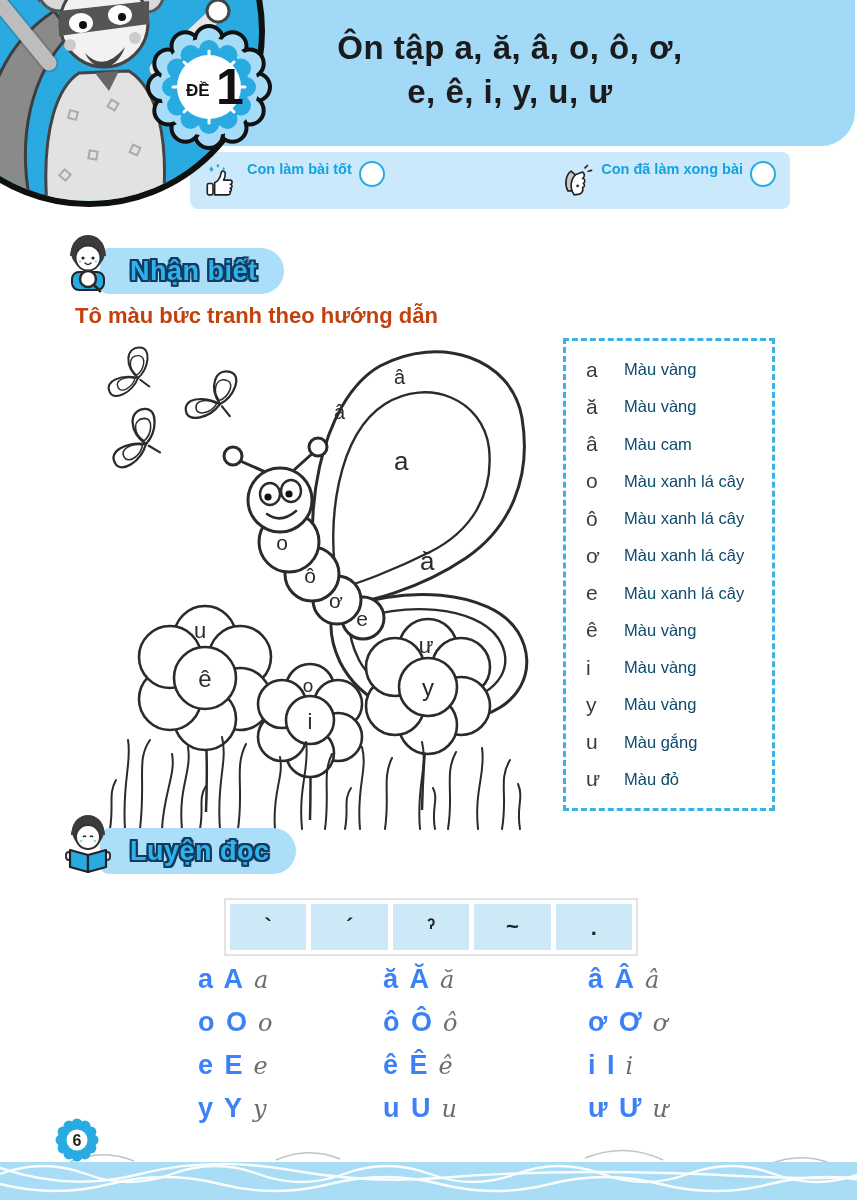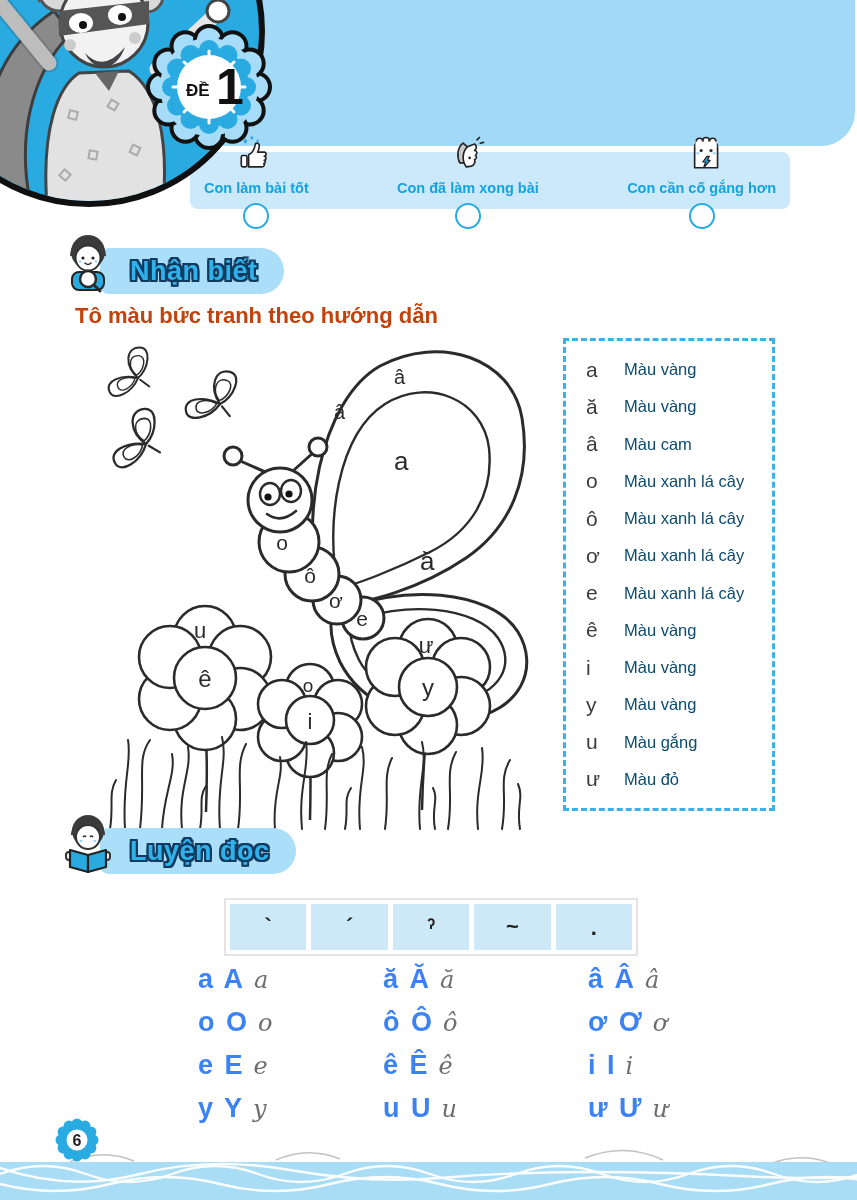--- a/index.html
+++ b/index.html
@@ -11,21 +11,21 @@
     background:#a2d9f7;border-radius:0 0 34px 34px;z-index:1;}
   .header-title{position:absolute;left:300px;top:26px;width:420px;text-align:center;
     font-size:33px;font-weight:bold;color:#1b1b1b;line-height:1.32;letter-spacing:.5px;z-index:2;}
   .mascot-circle{position:absolute;left:-87px;top:-145px;width:340px;height:340px;
     border-radius:50%;background:#29abe2;border:6px solid #101010;z-index:3;overflow:hidden;}
   .de-badge{position:absolute;left:146px;top:24px;width:126px;height:126px;z-index:4;}
 
   .assessment-bar{position:absolute;left:190px;top:152px;width:600px;height:57px;
     background:#cbe9fb;border-radius:8px;display:flex;align-items:center;
     justify-content:space-between;padding:0 14px;box-sizing:border-box;z-index:2;}
-  .assess-item{display:flex;align-items:center;gap:7px;flex-direction:column;}
+  .assess-item{display:flex;gap:7px;}
   .assess-label{font-size:14.5px;font-weight:bold;color:#12a3e3;white-space:nowrap;}
   .assess-circle{width:26px;height:26px;border-radius:50%;background:#fff;border:2.5px solid #29abe2;box-sizing:border-box;}
 
   
   .section-header{position:absolute;left:60px;display:flex;align-items:flex-end;z-index:2;}
   .section-pill{background:#abdef9;border-radius:10px 26px 26px 10px;height:46px;
     display:flex;align-items:center;padding:0 26px 0 30px;margin-left:-16px;}
   .bubble-text{font-size:27px;font-weight:800;color:#2fb1ea;letter-spacing:.5px;
     text-shadow:-2px -2px 0 #123a5e,2px -2px 0 #123a5e,-2px 2px 0 #123a5e,2px 2px 0 #123a5e,
       0 -2px 0 #123a5e,0 2px 0 #123a5e,-2px 0 0 #123a5e,2px 0 0 #123a5e;}
@@ -59,20 +59,24 @@
   
   .page-badge{position:absolute;left:53px;top:1116px;width:48px;height:48px;z-index:3;}
   .water{position:absolute;left:0;top:1128px;width:857px;height:72px;z-index:1;}
 </style>
 </head>
 <body>
 
 <div class="page">
 
   <div class="header-block"></div>
+  <div class="header-title">
+    <div>Ôn tập a, ă, â, o, ô, ơ,</div>
+    <div>e, ê, i, y, u, ư</div>
+  </div>
 
   <div class="mascot-circle">
     <svg width="340" height="340" viewBox="0 0 340 340">
       <path d="M70,345 C52,250 82,185 135,150 L152,172 C110,215 98,280 112,345 Z" fill="#8a8a8a" stroke="#3d3d3d" stroke-width="3"></path>
       <line x1="130" y1="202" x2="76" y2="136" stroke="#e6e6e6" stroke-width="15" stroke-linecap="round"></line>
       <line x1="130" y1="202" x2="76" y2="136" stroke="#444" stroke-width="19" stroke-linecap="round" fill="none" opacity="0.25"></line>
       <circle cx="70" cy="128" r="11" fill="#fff" stroke="#444" stroke-width="3"></circle>
       <line x1="238" y1="208" x2="294" y2="156" stroke="#e6e6e6" stroke-width="15" stroke-linecap="round"></line>
       <circle cx="299" cy="150" r="11" fill="#fff" stroke="#444" stroke-width="3"></circle>
       <path d="M128,345 C122,265 140,225 160,212 L210,210 C238,228 250,275 244,345 Z" fill="#e2e2e2" stroke="#444" stroke-width="3"></path>
@@ -173,38 +177,20 @@
         <path d="M20,39 C14,31 15,20 22,14 L30,11 C33,13 33,17 30,19 C33,19 34,23 31,25 C33,26 33,29 30,30 C31,33 30,37 26,38 Z" fill="#fff" stroke="#222" stroke-width="2" stroke-linejoin="round"></path>
         <circle cx="24" cy="28" r="1.6" fill="#222"></circle>
         <g stroke="#222" stroke-width="2" stroke-linecap="round">
             <line x1="33" y1="6" x2="36" y2="3"></line>
             <line x1="37" y1="10" x2="41" y2="9"></line>
           </g>
       </svg>
       <span class="assess-label">Con đã làm xong bài</span>
       <span class="assess-circle"></span>
     </div>
-    <div class="assess-item">
-      <svg width="36" height="40" viewBox="0 0 44 44">
-        <path d="M13,40 L13,16 Q13,7 21,7 L33,7 Q41,7 41,16 L41,40 Z" fill="#fff" stroke="#222" stroke-width="2" stroke-linejoin="round"></path>
-        <g fill="#fff" stroke="#222" stroke-width="2">
-            <circle cx="19" cy="8" r="4"></circle>
-            <circle cx="27" cy="7" r="4"></circle>
-            <circle cx="35" cy="8" r="4"></circle>
-          </g>
-        <rect x="14" y="8" width="26" height="7" fill="#fff"></rect>
-        <circle cx="21" cy="19" r="2" fill="#333"></circle>
-          <circle cx="33" cy="19" r="2" fill="#333"></circle>
-        <rect x="15" y="21" width="4" height="2.5" rx="1" fill="#8fd4f5"></rect>
-          <rect x="35" y="21" width="4" height="2.5" rx="1" fill="#8fd4f5"></rect>
-        <polygon points="28,26 23,33 26.5,33 24,40 32,31 28.5,31 31,26" fill="#29abe2" stroke="#222" stroke-width="1.5" stroke-linejoin="round"></polygon>
-      </svg>
-      <span class="assess-label">Con cần cố gắng hơn</span>
-      <span class="assess-circle"></span>
-    </div>
   </div>
 
   <div class="section-header" style="top:232px;">
     <svg width="56" height="62" viewBox="0 0 56 62" style="position:relative;z-index:2;">
       <circle cx="28" cy="20" r="17" fill="#3b3b3b"></circle>
       <path d="M10,24 A18 18 0 0 1 46,24 Z" fill="#3b3b3b"></path>
       <circle cx="28" cy="26" r="12.5" fill="#fff" stroke="#333" stroke-width="2"></circle>
       <circle cx="23" cy="26" r="1.6" fill="#222"></circle>
         <circle cx="33" cy="26" r="1.6" fill="#222"></circle>
       <path d="M25,31 Q28,34 31,31" stroke="#333" stroke-width="1.6" fill="none" stroke-linecap="round"></path>

